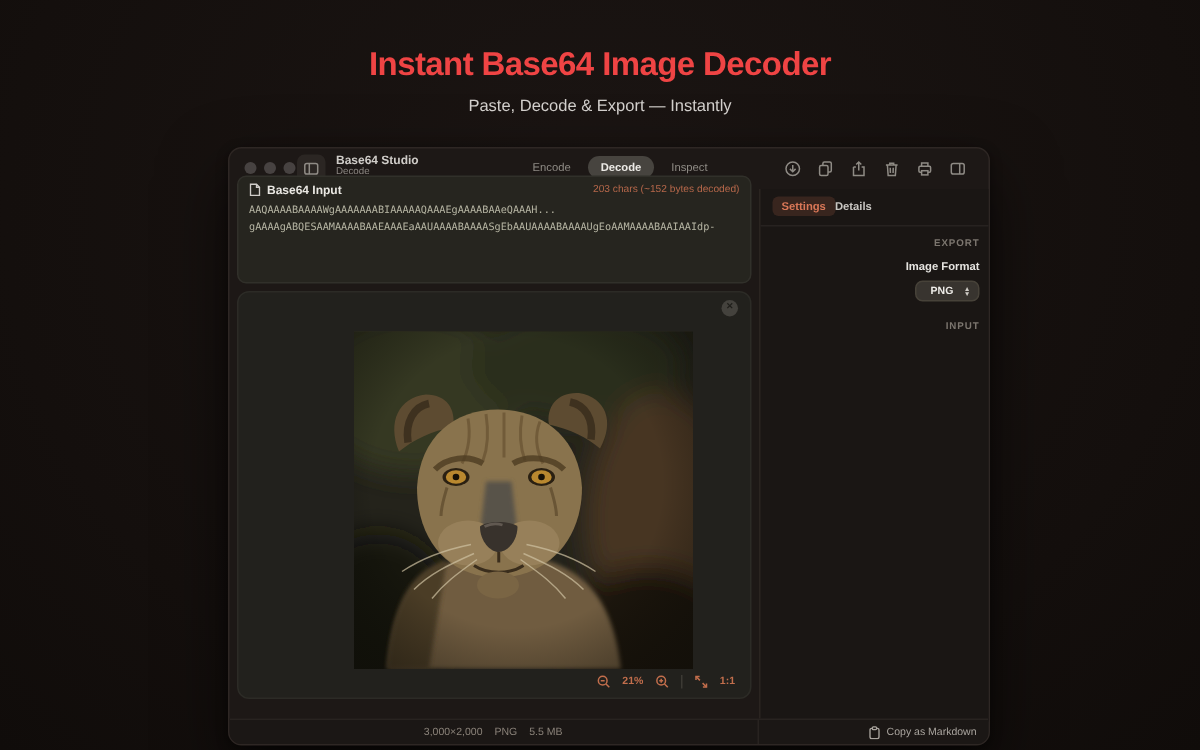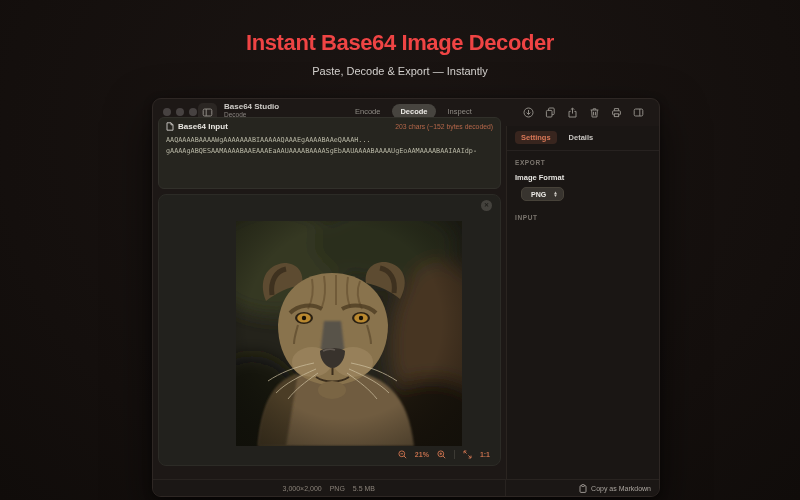--- a/index.html
+++ b/index.html
@@ -78,24 +78,24 @@
   }
   .status-left { width:353px; display:flex; align-items:center; justify-content:center; gap:8px; }
   .status-right { width:155px; display:flex; align-items:center; justify-content:flex-end;
     padding-right:8px; gap:4px; border-left:1px solid #282320; color:#a9a49e; }
 
   
   .sidebar {
     position:absolute; left:353px; top:27px; width:155px; height:355px;
     background:#1a1614; border-left:1px solid #2a2420;
   }
-  .sb-tabs { display:flex; align-items:center; gap:12px; padding:5px 8px 6px 8px; border-bottom:1px solid #272220; }
+  .sb-tabs { display:flex; align-items:center; gap:0; padding:5px 8px 6px 8px; border-bottom:1px solid #272220; }
   .sb-tab { font-size:7.5px; color:#c9c6c2; font-weight:700; }
   .sb-tab.active { color:#d97757; background:rgba(217,119,87,.16); padding:2px 6px; border-radius:4px; }
-  .sb-body { padding:8px; }
+  .sb-body { padding:8px;text-align:right; }
   .sb-section { font-size:6.5px; letter-spacing:.6px; color:#7c766f; font-weight:700; }
   .sb-label { margin-top:7px; font-size:7.5px; font-weight:700; color:#e6e4e0; }
   .dropdown {
     margin-top:5px; margin-left:6px; display:inline-flex; align-items:center; gap:7px;
     background:#38342f; border:1px solid #474239; border-radius:5px; padding:2.5px 5px 2.5px 9px;
   }
   .dd-value { font-size:7px; font-weight:700; color:#efede9; }
   .dd-chevrons { display:flex; flex-direction:column; line-height:3.5px; font-size:4.5px; color:#cfccc6; }
   .sb-section.input-sec { margin-top:13px; }
 </style>

